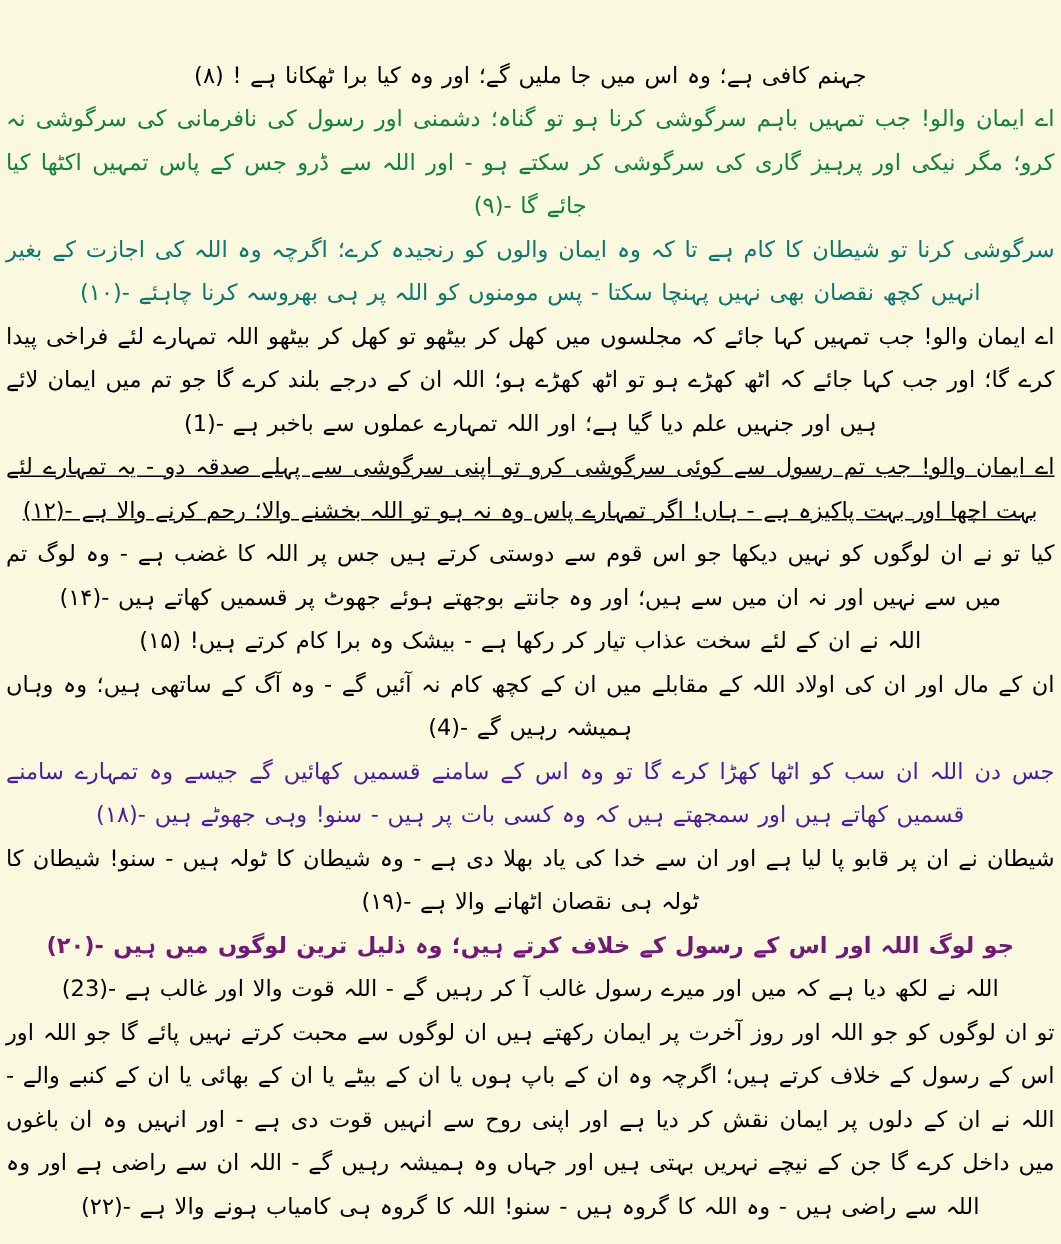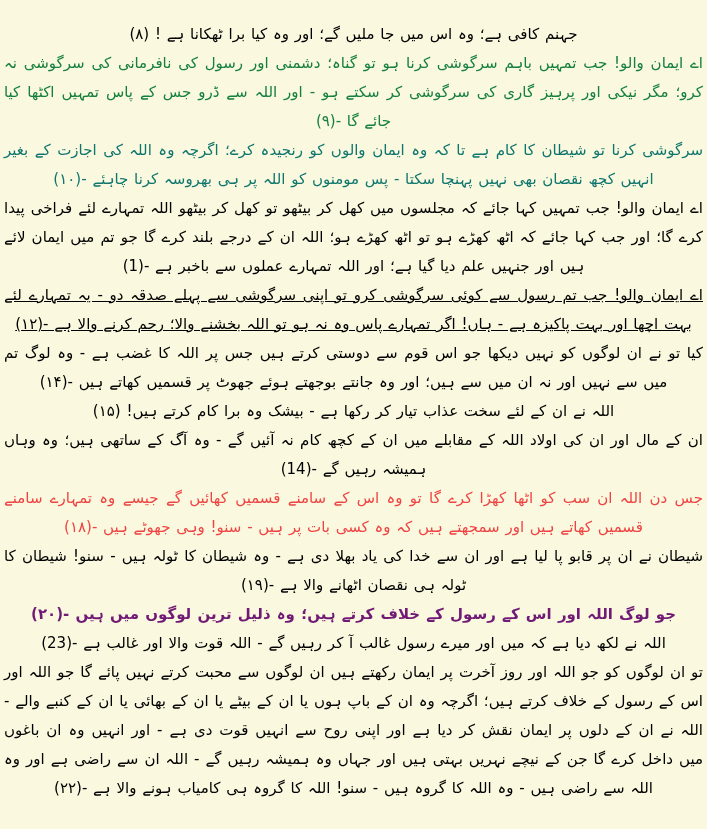--- a/index.html
+++ b/index.html
@@ -11,20 +11,21 @@
     height: 829px;
     overflow: hidden;
     box-sizing: border-box;
     font-family: "DejaVu Sans", sans-serif;
   }
   .page {
     width: 707px;
     height: 617px;
     box-sizing: border-box;
     padding: 20px 4px;
+    margin-top: 16px;
   }
   .verse {
     direction: rtl;
     unicode-bidi: embed;
     text-align: justify;
     text-align-last: center;
     -moz-text-align-last: center;
     margin: 0;
     padding: 0;
     font-size: 15px;
@@ -37,19 +38,19 @@
 <body style="background-color: rgb(250, 248, 222);">
 
 <div class="page">
   <p class="verse" style="color: rgb(0, 0, 0);">جہنم کافی ہے؛ وہ اس میں جا ملیں گے؛ اور وہ کیا برا ٹھکانا ہے ! (۸)</p>
   <p class="verse" style="color: #15803d;">اے ایمان والو! جب تمہیں باہم سرگوشی کرنا ہو تو گناہ؛ دشمنی اور رسول کی نافرمانی کی سرگوشی نہ کرو؛ مگر نیکی اور پرہیز گاری کی سرگوشی کر سکتے ہو - اور اللہ سے ڈرو جس کے پاس تمہیں اکٹھا کیا جائے گا -(۹)</p>
   <p class="verse" style="color: #0f766e;">سرگوشی کرنا تو شیطان کا کام ہے تا کہ وہ ایمان والوں کو رنجیدہ کرے؛ اگرچہ وہ اللہ کی اجازت کے بغیر انہیں کچھ نقصان بھی نہیں پہنچا سکتا - پس مومنوں کو اللہ پر ہی بھروسہ کرنا چاہئے -(۱۰)</p>
   <p class="verse" style="color: rgb(0, 0, 0);">اے ایمان والو! جب تمہیں کہا جائے کہ مجلسوں میں کھل کر بیٹھو تو کھل کر بیٹھو اللہ تمہارے لئے فراخی پیدا کرے گا؛ اور جب کہا جائے کہ اٹھ کھڑے ہو تو اٹھ کھڑے ہو؛ اللہ ان کے درجے بلند کرے گا جو تم میں ایمان لائے ہیں اور جنہیں علم دیا گیا ہے؛ اور اللہ تمہارے عملوں سے باخبر ہے -(1)</p>
   <p class="verse" style="color: rgb(0, 0, 0); text-decoration: underline;">اے ایمان والو! جب تم رسول سے کوئی سرگوشی کرو تو اپنی سرگوشی سے پہلے صدقہ دو - یہ تمہارے لئے بہت اچھا اور بہت پاکیزہ ہے - ہاں! اگر تمہارے پاس وہ نہ ہو تو اللہ بخشنے والا؛ رحم کرنے والا ہے -(۱۲)</p>
   <p class="verse" style="color: rgb(0, 0, 0);">کیا تو نے ان لوگوں کو نہیں دیکھا جو اس قوم سے دوستی کرتے ہیں جس پر اللہ کا غضب ہے - وہ لوگ تم میں سے نہیں اور نہ ان میں سے ہیں؛ اور وہ جانتے بوجھتے ہوئے جھوٹ پر قسمیں کھاتے ہیں -(۱۴)</p>
   <p class="verse" style="color: rgb(0, 0, 0);">اللہ نے ان کے لئے سخت عذاب تیار کر رکھا ہے - بیشک وہ برا کام کرتے ہیں! (۱۵)</p>
-  <p class="verse" style="color: rgb(0, 0, 0);">ان کے مال اور ان کی اولاد اللہ کے مقابلے میں ان کے کچھ کام نہ آئیں گے - وہ آگ کے ساتھی ہیں؛ وہ وہاں ہمیشہ رہیں گے -(14)</p>
-  <p class="verse" style="color: #ef4444;">جس دن اللہ ان سب کو اٹھا کھڑا کرے گا تو وہ اس کے سامنے قسمیں کھائیں گے جیسے وہ تمہارے سامنے قسمیں کھاتے ہیں اور سمجھتے ہیں کہ وہ کسی بات پر ہیں - سنو! وہی جھوٹے ہیں -(۱۸)</p>
+  <p class="verse" style="color: rgb(0, 0, 0);">ان کے مال اور ان کی اولاد اللہ کے مقابلے میں ان کے کچھ کام نہ آئیں گے - وہ آگ کے ساتھی ہیں؛ وہ وہاں ہمیشہ رہیں گے -(4)</p>
+  <p class="verse" style="color: #4c1d95;">جس دن اللہ ان سب کو اٹھا کھڑا کرے گا تو وہ اس کے سامنے قسمیں کھائیں گے جیسے وہ تمہارے سامنے قسمیں کھاتے ہیں اور سمجھتے ہیں کہ وہ کسی بات پر ہیں - سنو! وہی جھوٹے ہیں -(۱۸)</p>
   <p class="verse" style="color: rgb(0, 0, 0);">شیطان نے ان پر قابو پا لیا ہے اور ان سے خدا کی یاد بھلا دی ہے - وہ شیطان کا ٹولہ ہیں - سنو! شیطان کا ٹولہ ہی نقصان اٹھانے والا ہے -(۱۹)</p>
   <p class="verse" style="color: #701a75; font-weight: bold;">جو لوگ اللہ اور اس کے رسول کے خلاف کرتے ہیں؛ وہ ذلیل ترین لوگوں میں ہیں -(۲۰)</p>
   <p class="verse" style="color: rgb(0, 0, 0);">اللہ نے لکھ دیا ہے کہ میں اور میرے رسول غالب آ کر رہیں گے - اللہ قوت والا اور غالب ہے -(23)</p>
   <p class="verse" style="color: rgb(0, 0, 0);">تو ان لوگوں کو جو اللہ اور روز آخرت پر ایمان رکھتے ہیں ان لوگوں سے محبت کرتے نہیں پائے گا جو اللہ اور اس کے رسول کے خلاف کرتے ہیں؛ اگرچہ وہ ان کے باپ ہوں یا ان کے بیٹے یا ان کے بھائی یا ان کے کنبے والے - اللہ نے ان کے دلوں پر ایمان نقش کر دیا ہے اور اپنی روح سے انہیں قوت دی ہے - اور انہیں وہ ان باغوں میں داخل کرے گا جن کے نیچے نہریں بہتی ہیں اور جہاں وہ ہمیشہ رہیں گے - اللہ ان سے راضی ہے اور وہ اللہ سے راضی ہیں - وہ اللہ کا گروہ ہیں - سنو! اللہ کا گروہ ہی کامیاب ہونے والا ہے -(۲۲)</p>
 </div>
 
 </body></html>

